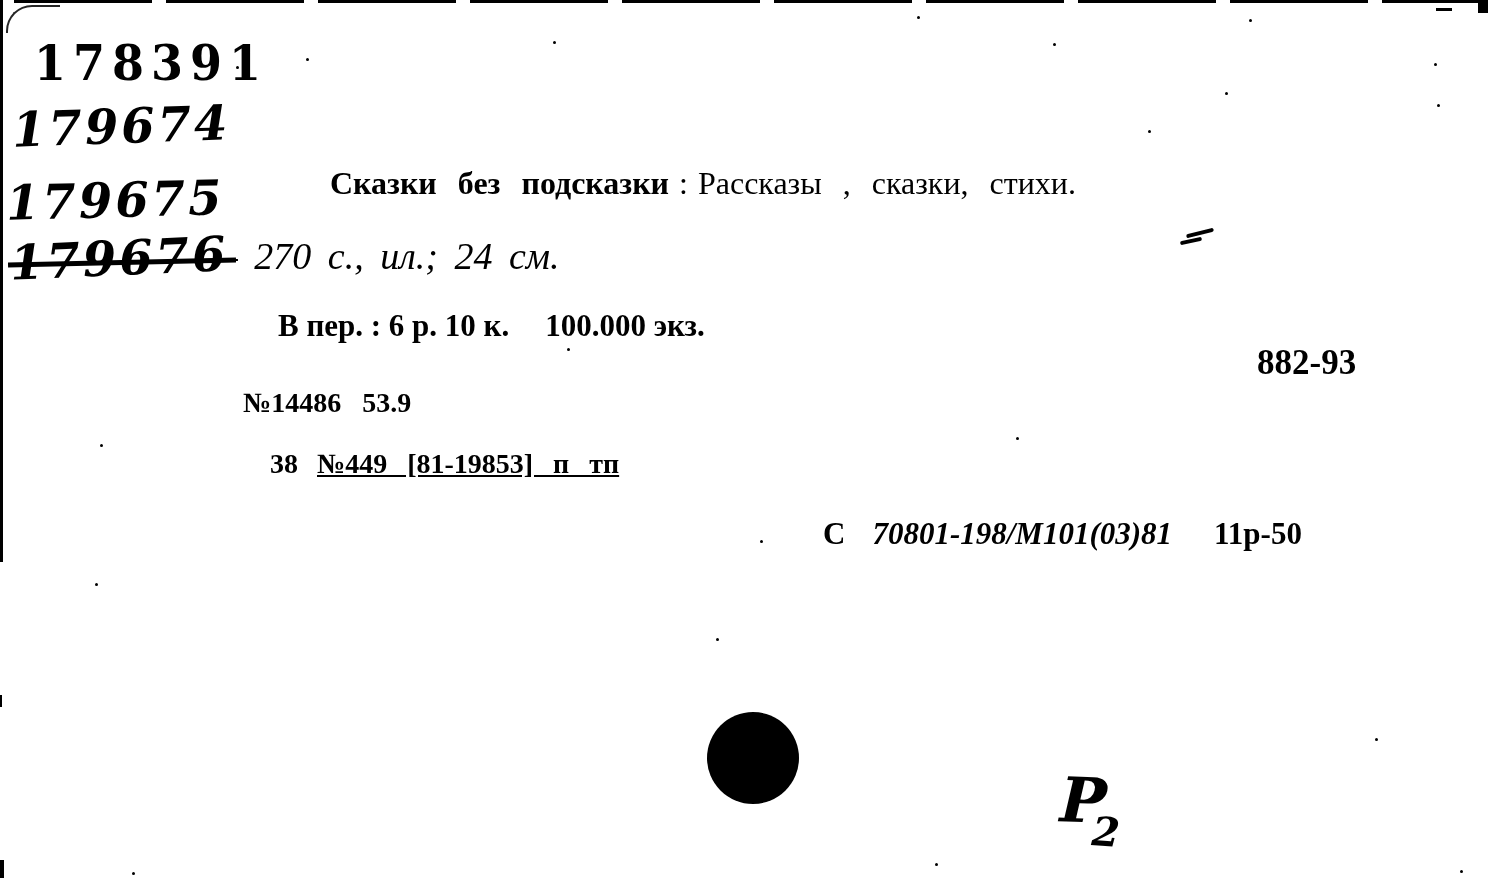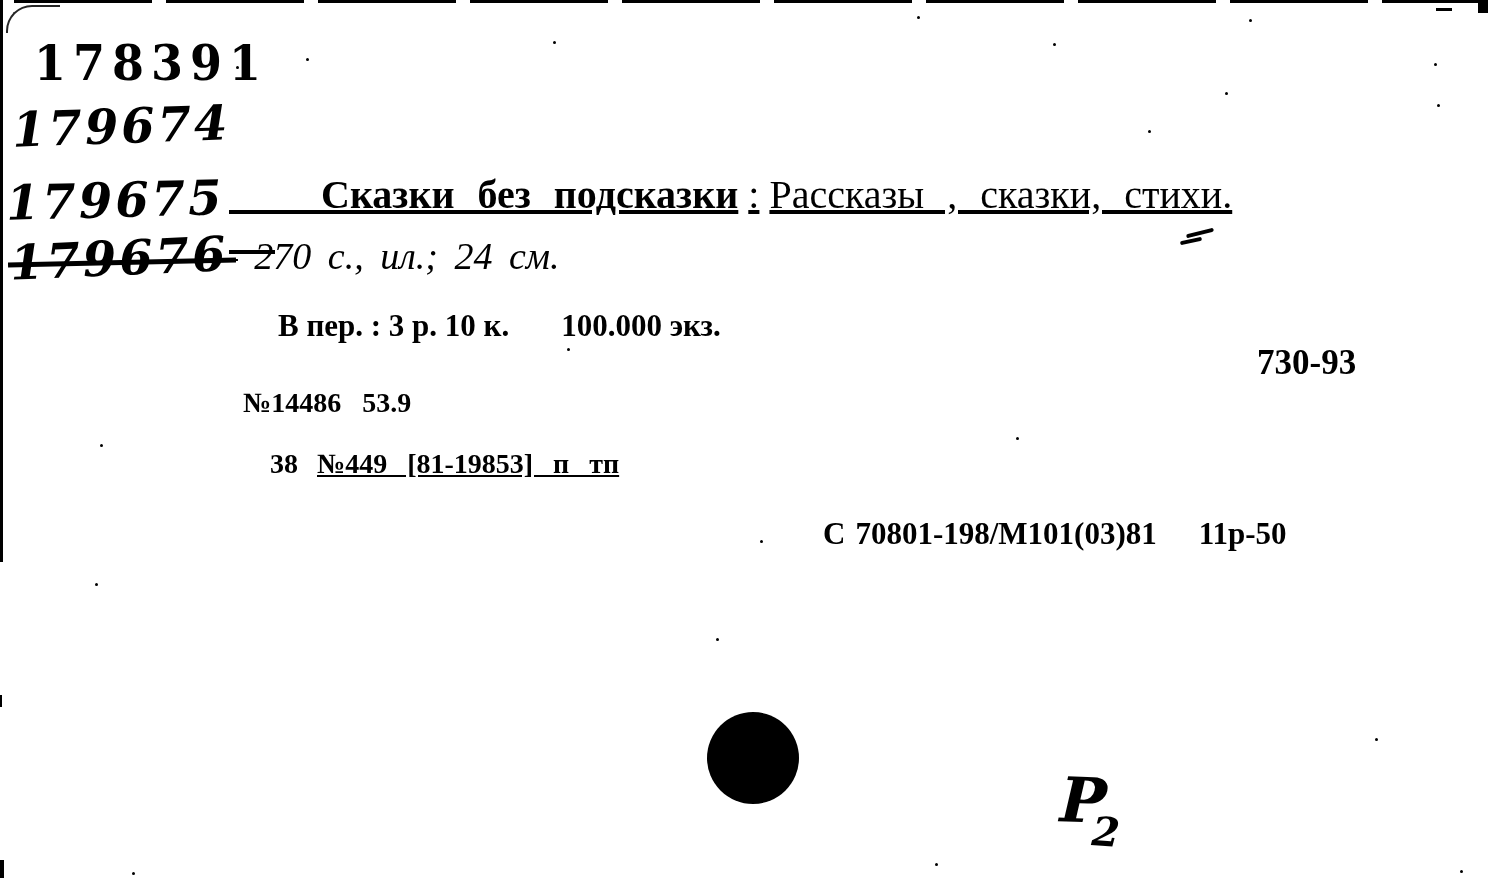--- a/index.html
+++ b/index.html
@@ -41,36 +41,36 @@
   }
   .hw-num { font-size: 48px; letter-spacing: 3px; }
   .hw-num-1 { left: 12px; top: 102px; transform: rotate(-2deg); }
   .hw-num-2 { left: 6px;  top: 176px; transform: rotate(-1.5deg); }
   .hw-num-3 { left: 10px; top: 234px; transform: rotate(-2.5deg); }
   .strike-line {
     left: 8px; top: 260px; width: 228px; height: 5px;
     background: #000; transform: rotate(-1.2deg);
   }
   
-  .line1 { left: 229px; top: 135px; font-size: 40px; word-spacing: 13px; text-decoration: underline; }
+  .line1 { left: 246px; top: 135px; font-size: 32px; word-spacing: 13px; }
   .line1 .ttl { font-weight: bold; }
   .line1 .sep { margin: 0 10px; }
   .line2 { left: 203px; top: 183px; font-size: 40px; word-spacing: 7px; }
   .line3 { left: 204px; top: 237px; font-size: 38px; word-spacing: 7px; font-style: italic; }
   .line4 { left: 247px; top: 279px; font-size: 31px; font-weight: bold; }
-  .line4 .runs { margin-left: 52px; }
+  .line4 .runs { margin-left: 36px; }
   
   .udc { left: 1257px; top: 345px; font-size: 35px; font-weight: bold; }
   .reg { font-size: 28px; font-weight: bold; }
   .reg1 { left: 243px; top: 389px; word-spacing: 14px; }
   .reg2 { left: 190px; top: 422px; word-spacing: 13px; }
   .reg2 .reg2-body { margin-left: 19px; text-decoration: underline; }
   .reg3 { left: 245px; top: 456px; word-spacing: 11px; }
   .cat  { left: 792px; top: 487px; font-size: 31px; font-weight: bold; }
-  .cat .code  { margin-left: 10px; }
+  .cat .code  { margin-left: 27px; font-style: italic; }
   .cat .price { margin-left: 42px; }
   
   .punch-hole {
     left: 707px; top: 712px;
     width: 92px; height: 92px;
     background: #000;
     border-radius: 50%;
   }
   
   .note-p {
@@ -123,24 +123,24 @@
   <div class="abs hw hw-num hw-num-1">179674</div>
   <div class="abs hw hw-num hw-num-2">179675</div>
   <div class="abs hw hw-num hw-num-3">179676</div>
   <div class="abs strike-line"></div>
 
   <div class="abs printed line1">
     <span class="ttl">Сказки без подсказки</span><span class="sep">:</span><span>Рассказы , сказки, стихи.</span>
   </div>
   <div class="abs printed line3">— 270 с., ил.; 24 см.</div>
   <div class="abs printed line4">
-    <span>В пер. : 3 р. 10 к.</span><span class="runs">100.000 экз.</span>
+    <span>В пер. : 6 р. 10 к.</span><span class="runs">100.000 экз.</span>
   </div>
 
-  <div class="abs printed udc">730-93</div>
+  <div class="abs printed udc">882-93</div>
 
   <div class="abs printed reg reg1">№14486 53.9</div>
   <div class="abs printed reg reg2">
     <span>38</span><span class="reg2-body">№449 [81-19853] п тп</span>
   </div>
 
   <div class="abs printed cat">
     <span>С</span><span class="code">70801-198/М101(03)81</span><span class="price">11р-50</span>
   </div>
 

